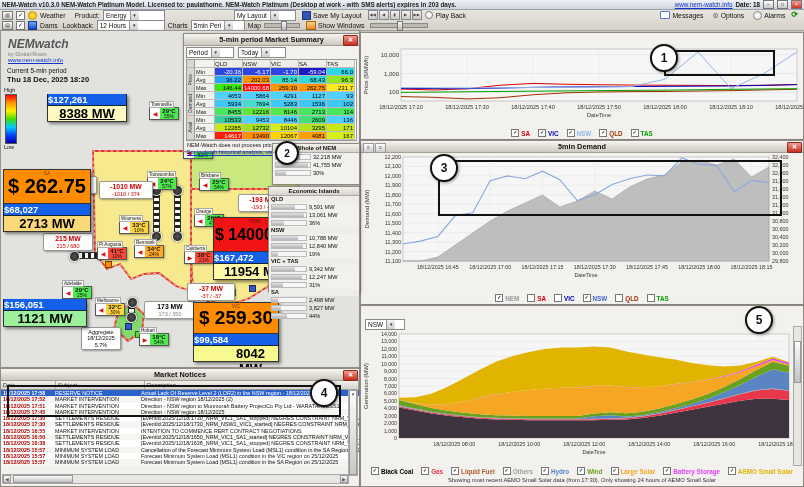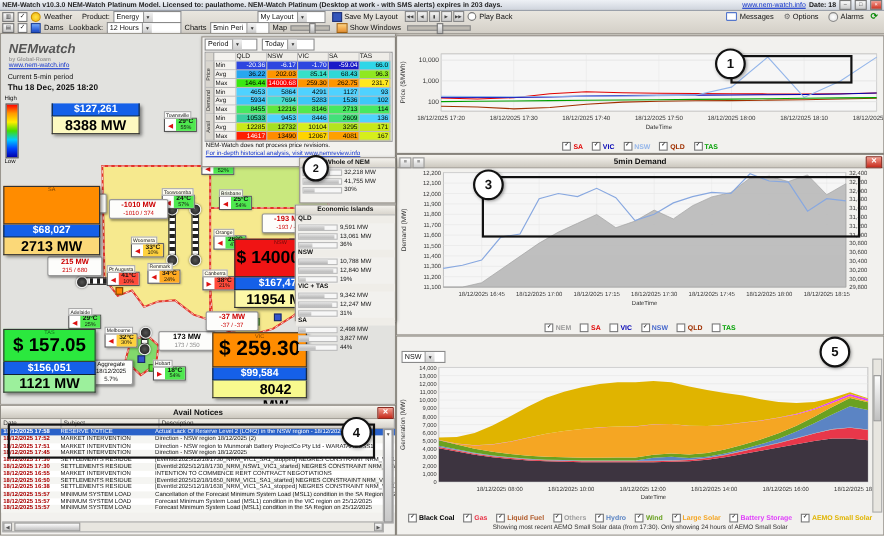--- a/index.html
+++ b/index.html
@@ -40,21 +40,21 @@
   #maplogo{position:absolute;left:7px;top:6px;font-size:12px;font-weight:bold;color:#555;font-style:italic;letter-spacing:0}
   #maplogo small{font-size:5px;color:#999;display:block;font-style:normal}
   #maplink{position:absolute;left:7px;top:26px;font-size:6px;color:#1133cc;text-decoration:underline}
   #curlbl{position:absolute;left:6px;top:36px;font-size:6.5px}
   #curdt{position:absolute;left:6px;top:44px;font-size:7.5px;font-weight:bold}
   #cscale{position:absolute;left:4px;top:63px;width:10px;height:48px;border:1px solid #555;background:linear-gradient(#ff0000,#ff9900,#ffee00,#44dd00,#00ccff,#0044ff,#0000aa)}
   .sclbl{position:absolute;left:3px;font-size:5.5px}
   .pricebox{position:absolute;box-shadow:2px 2px 3px rgba(0,0,0,.45)}
   .pb-price{position:relative;border:1px solid #333;display:flex;align-items:center;justify-content:center;font-weight:bold}
   .pb-lbl{position:absolute;top:0;left:0;right:0;text-align:center;font-size:5px;font-weight:normal;color:rgba(0,0,0,.55)}
-  .pb-turn{border:1px solid #123;border-top:none;background:#1560e8;color:#fff;font-weight:bold;text-align:center}
+  .pb-turn{border:1px solid #123;border-top:none;background:#1560e8;color:#fff;font-weight:bold;text-align:left}
   .pb-mw{border:1px solid #333;border-top:none;text-align:center;font-weight:bold;color:#000}
   .icbox{position:absolute;background:#fdfdfb;border:1px solid #999;border-radius:2px;box-shadow:1px 1px 2px rgba(0,0,0,.35);text-align:center;padding:1px 2px;line-height:1.15}
   .icbox .l1{font-size:6.8px;font-weight:bold}
   .icbox .l2{font-size:5.5px}
   .wchip{position:absolute}
   .wchip .nm{position:absolute;left:0;top:-6px;font-size:4.6px;background:rgba(255,255,255,.85);border:1px solid #aaa;padding:0 1px;white-space:nowrap}
   .wchip .bod{display:flex;border:1px solid #555;background:#fff;box-shadow:1px 1px 2px rgba(0,0,0,.3)}
   .wchip .ar{width:10px;display:flex;align-items:center;justify-content:center;font-size:6px;color:#dd1111}
   .wchip .tp{width:18px;text-align:center;line-height:1}
   .wchip .tp .t{font-size:6px;font-weight:bold}
@@ -398,25 +398,26 @@
           <div class="l1" style="color: rgb(204, 0, 0);">-37 MW</div>
           <div class="l2" style="color: rgb(204, 0, 0);">-37 / -37</div>
         </div>
         <div class="icbox" style="left: 80px; top: 296px; width: 34px;">
           <div class="l2">Aggregate</div>
           <div class="l2">18/12/2025</div>
           <div class="l2">5.7%</div>
         </div>
         <div class="pricebox" style="left: 46px; top: 63px; width: 80px;">
           <div class="pb-turn" style="height: 11px; line-height: 11px; font-size: 9.5px;">$127,261</div>
-          <div class="pb-mw" style="height: 15px; line-height: 15px; font-size: 13px; background: rgb(253, 249, 192);">8388 MW</div>
+          <div class="pb-mw" style="height: 15px; line-height: 15px; font-size: 13px; background: rgb(253, 249, 192); text-decoration: underline;">8388 MW</div>
         </div>
         <div class="pricebox" style="left: 2px; top: 138px; width: 88px;">
           <div class="pb-price" style="height: 33px; background: rgb(255, 140, 0); color: rgb(0, 0, 0); font-size: 20px;">
             <div class="pb-lbl">SA</div>
+            <span>$ 262.75</span>
           </div>
           <div class="pb-turn" style="height: 11px; line-height: 11px; font-size: 9.5px;">$68,027</div>
           <div class="pb-mw" style="height: 15px; line-height: 15px; font-size: 13px; background: rgb(251, 216, 120);">2713 MW</div>
         </div>
         <div class="pricebox" style="left: 212px; top: 186px; width: 84px;">
           <div class="pb-price" style="height: 33px; background: rgb(240, 20, 20); color: rgb(0, 0, 0); font-size: 16px;">
             <div class="pb-lbl">NSW</div>
             <span>$ 14000.44</span>
           </div>
           <div class="pb-turn" style="height: 11px; line-height: 11px; font-size: 9.5px;">$167,472</div>
@@ -424,31 +425,31 @@
         </div>
         <div class="pricebox" style="left: 192px; top: 271px; width: 86px;">
           <div class="pb-price" style="height: 30px; background: rgb(255, 140, 0); color: rgb(0, 0, 0); font-size: 19px;">
             <div class="pb-lbl">VIC</div>
             <span>$ 259.30</span>
           </div>
           <div class="pb-turn" style="height: 11px; line-height: 11px; font-size: 9.5px;">$99,584</div>
           <div class="pb-mw" style="height: 15px; line-height: 15px; font-size: 13px; background: rgb(248, 249, 142); padding-left: 29px;">8042 MW</div>
         </div>
         <div class="pricebox" style="left: 2px; top: 268px; width: 84px;">
-          <div class="pb-price" style="height: 28px; background: rgb(43, 232, 62); color: rgb(0, 0, 0); font-size: 17px;">
-            <div class="pb-lbl">TAS</div>
-            <span>$ 157.05</span>
-          </div>
           <div class="pb-turn" style="height: 11px; line-height: 11px; font-size: 9.5px;">$156,051</div>
           <div class="pb-mw" style="height: 15px; line-height: 15px; font-size: 13px; background: rgb(156, 240, 156);">1121 MW</div>
         </div>
       </div>
   </div>
 
   <div id="sumwin" class="win">
+    <div class="wtitle">
+        <span>5-min period Market Summary</span>
+        <span class="wclose">✕</span>
+      </div>
     <div id="sumctl">
       <span class="sel" style="width:44px">
           <span>Period</span>
           <span class="arr">▼</span>
         </span>
       <span class="sel" style="width:44px">
           <span>Today</span>
           <span class="arr">▼</span>
         </span>
     </div>
@@ -657,21 +658,21 @@
           <div class="bwrap">
             <div class="bbar" style="width: 44%;"></div>
           </div>
           <div class="bval">44%</div>
         </div>
       </div>
   </div>
 
   <div id="notwin" class="win">
     <div class="wtitle">
-        <span>Avail Notices</span>
+        <span>Market Notices</span>
         <span class="wclose">✕</span>
       </div>
     <div id="nothead">
       <div style="width:52px">Date</div>
       <div style="width:86px">Subject</div>
       <div style="flex:1">Description</div>
     </div>
     <div id="notice-rows">
         <div class="nrow selrow">
           <div class="c1">18/12/2025 17:58</div>

